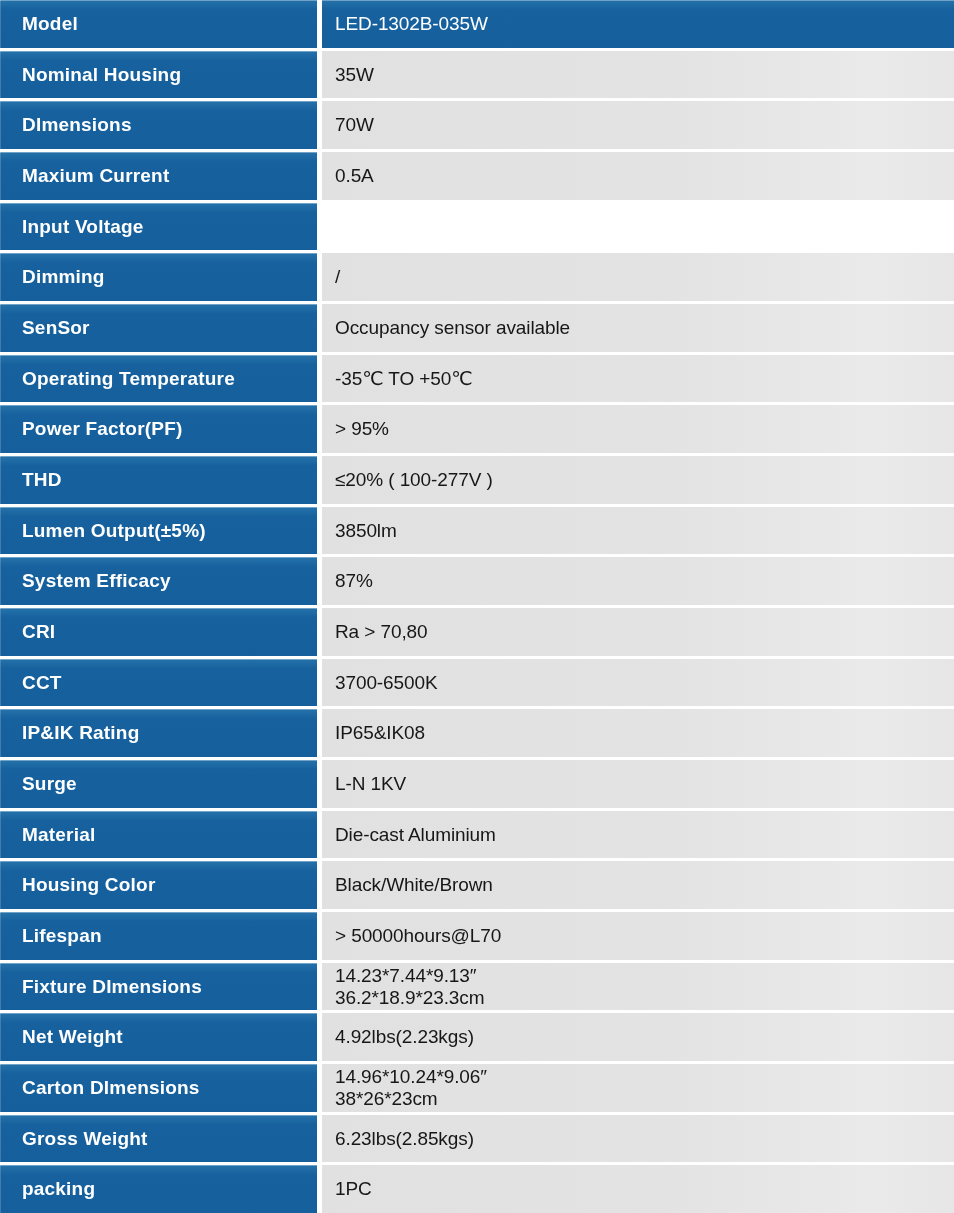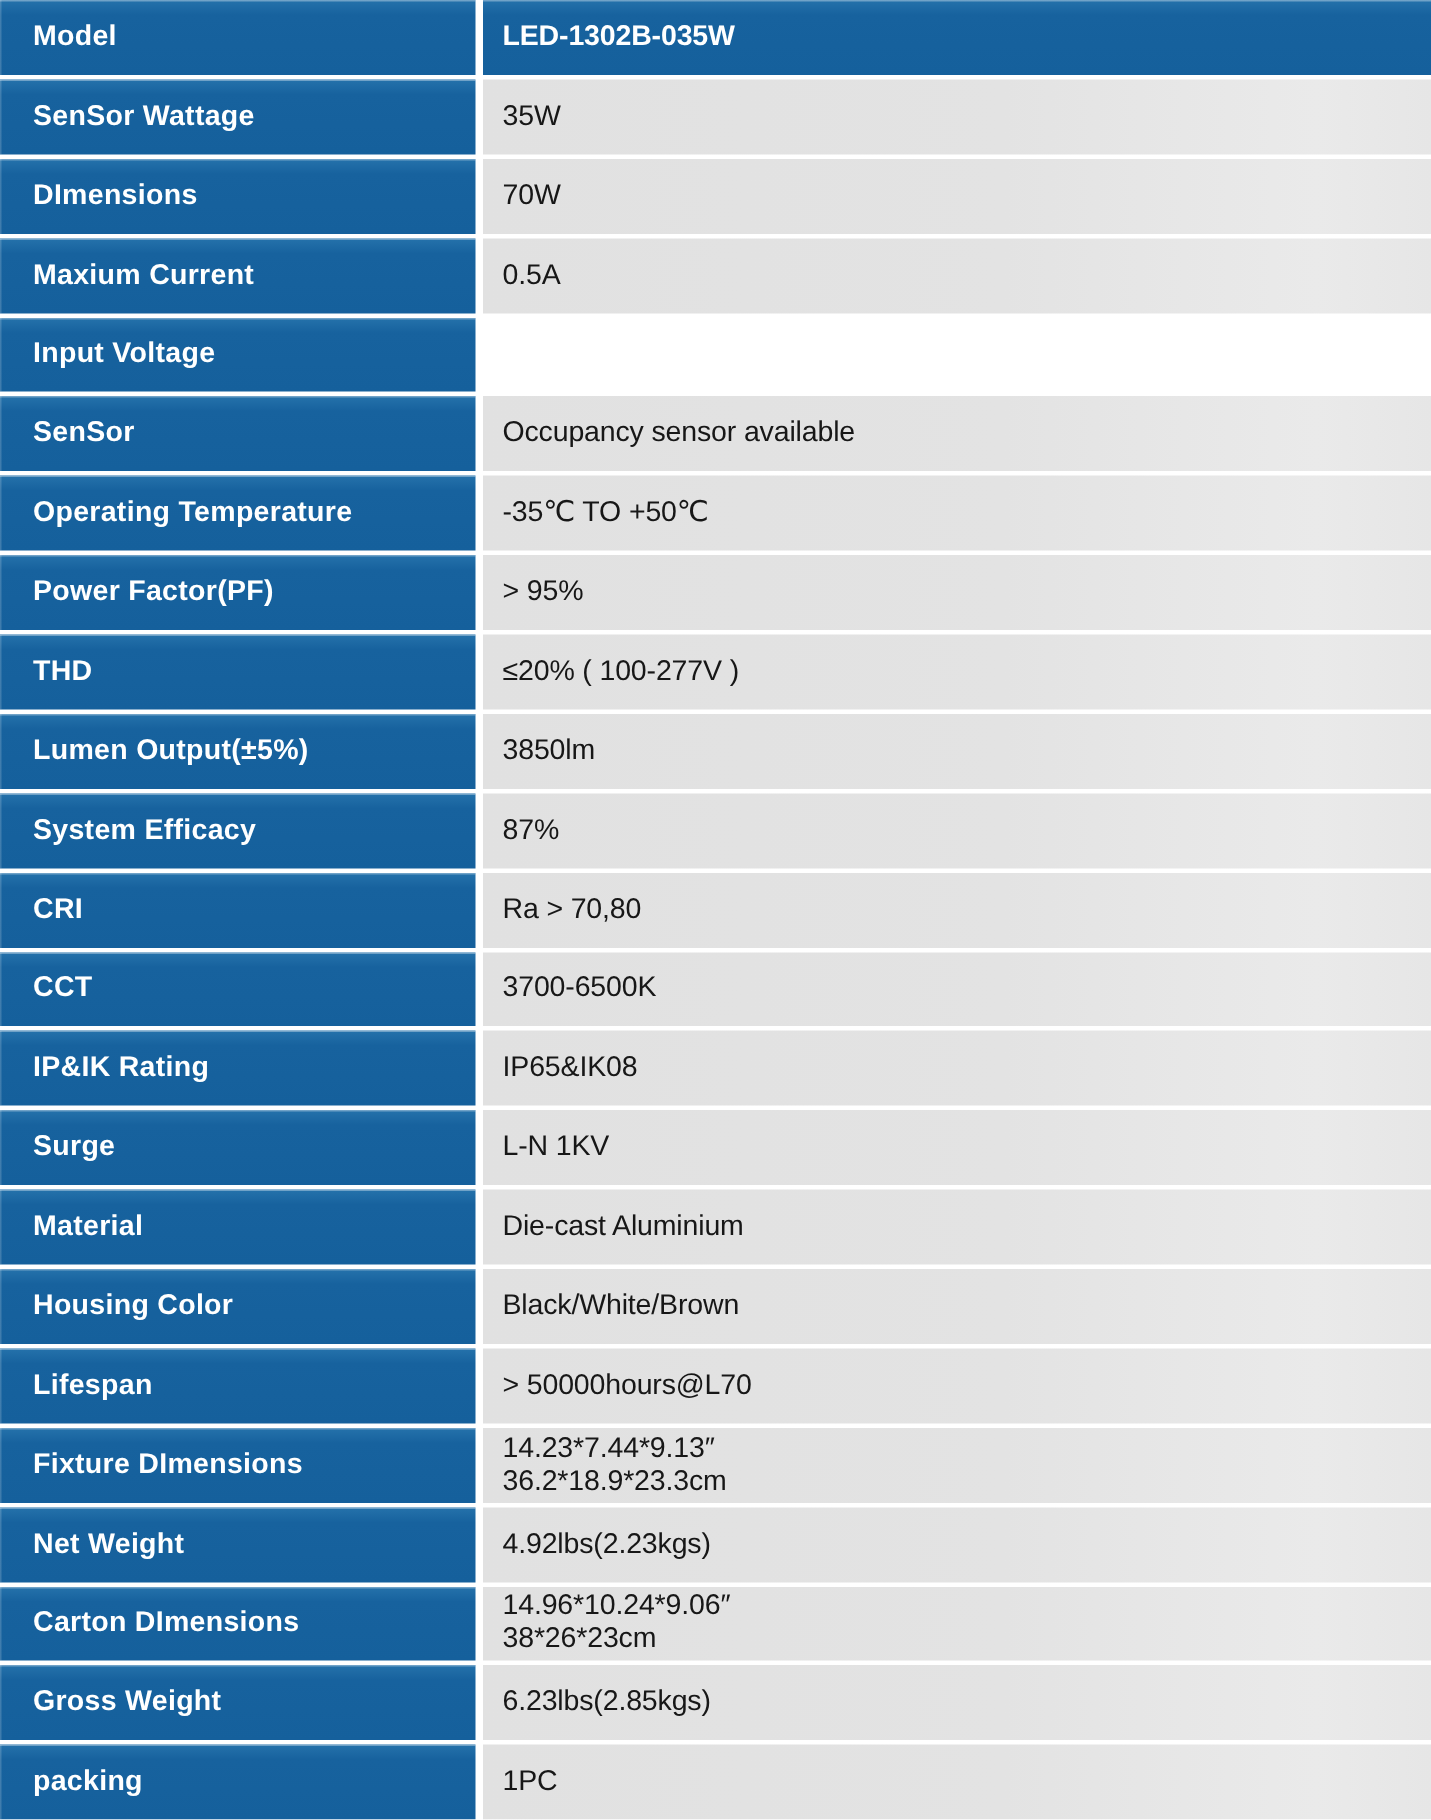--- a/index.html
+++ b/index.html
@@ -43,39 +43,39 @@
     color: #171717;
     font-size: 19px;
     padding-left: 13px;
     letter-spacing: -0.1px;
   }
   .cell.value span { display: block; line-height: 22px; }
   .row.header .cell.value {
     background: linear-gradient(180deg, #2572ab 0%, #17629e 20%, #15609c 100%);
     box-shadow: inset 0 1px 0 rgba(255,255,255,0.35);
     color: #ffffff;
-    font-weight: bold;
+    font-weight: normal;
   }
 </style>
 </head>
 <body>
 
 <div class="spec-table">
   <div class="row header">
     <div class="cell label">
         <span>Model</span>
       </div>
     <div class="cell value">
         <span>LED-1302B-035W</span>
       </div>
   </div>
 
     <div class="row">
       <div class="cell label">
-        <span>SenSor Wattage</span>
+        <span>Nominal Housing</span>
       </div>
       <div class="cell value">
         <span>35W</span>
         <span></span>
       </div>
     </div>
 
     <div class="row">
       <div class="cell label">
         <span>DImensions</span>
@@ -96,20 +96,29 @@
       </div>
     </div>
 
 
     <div class="row">
       <div class="cell label">
         <span>Input Voltage</span>
       </div>
     </div>
 
+    <div class="row">
+      <div class="cell label">
+        <span>Dimming</span>
+      </div>
+      <div class="cell value">
+        <span>/</span>
+        <span></span>
+      </div>
+    </div>
 
     <div class="row">
       <div class="cell label">
         <span>SenSor</span>
       </div>
       <div class="cell value">
         <span>Occupancy sensor available</span>
         <span></span>
       </div>
     </div>

